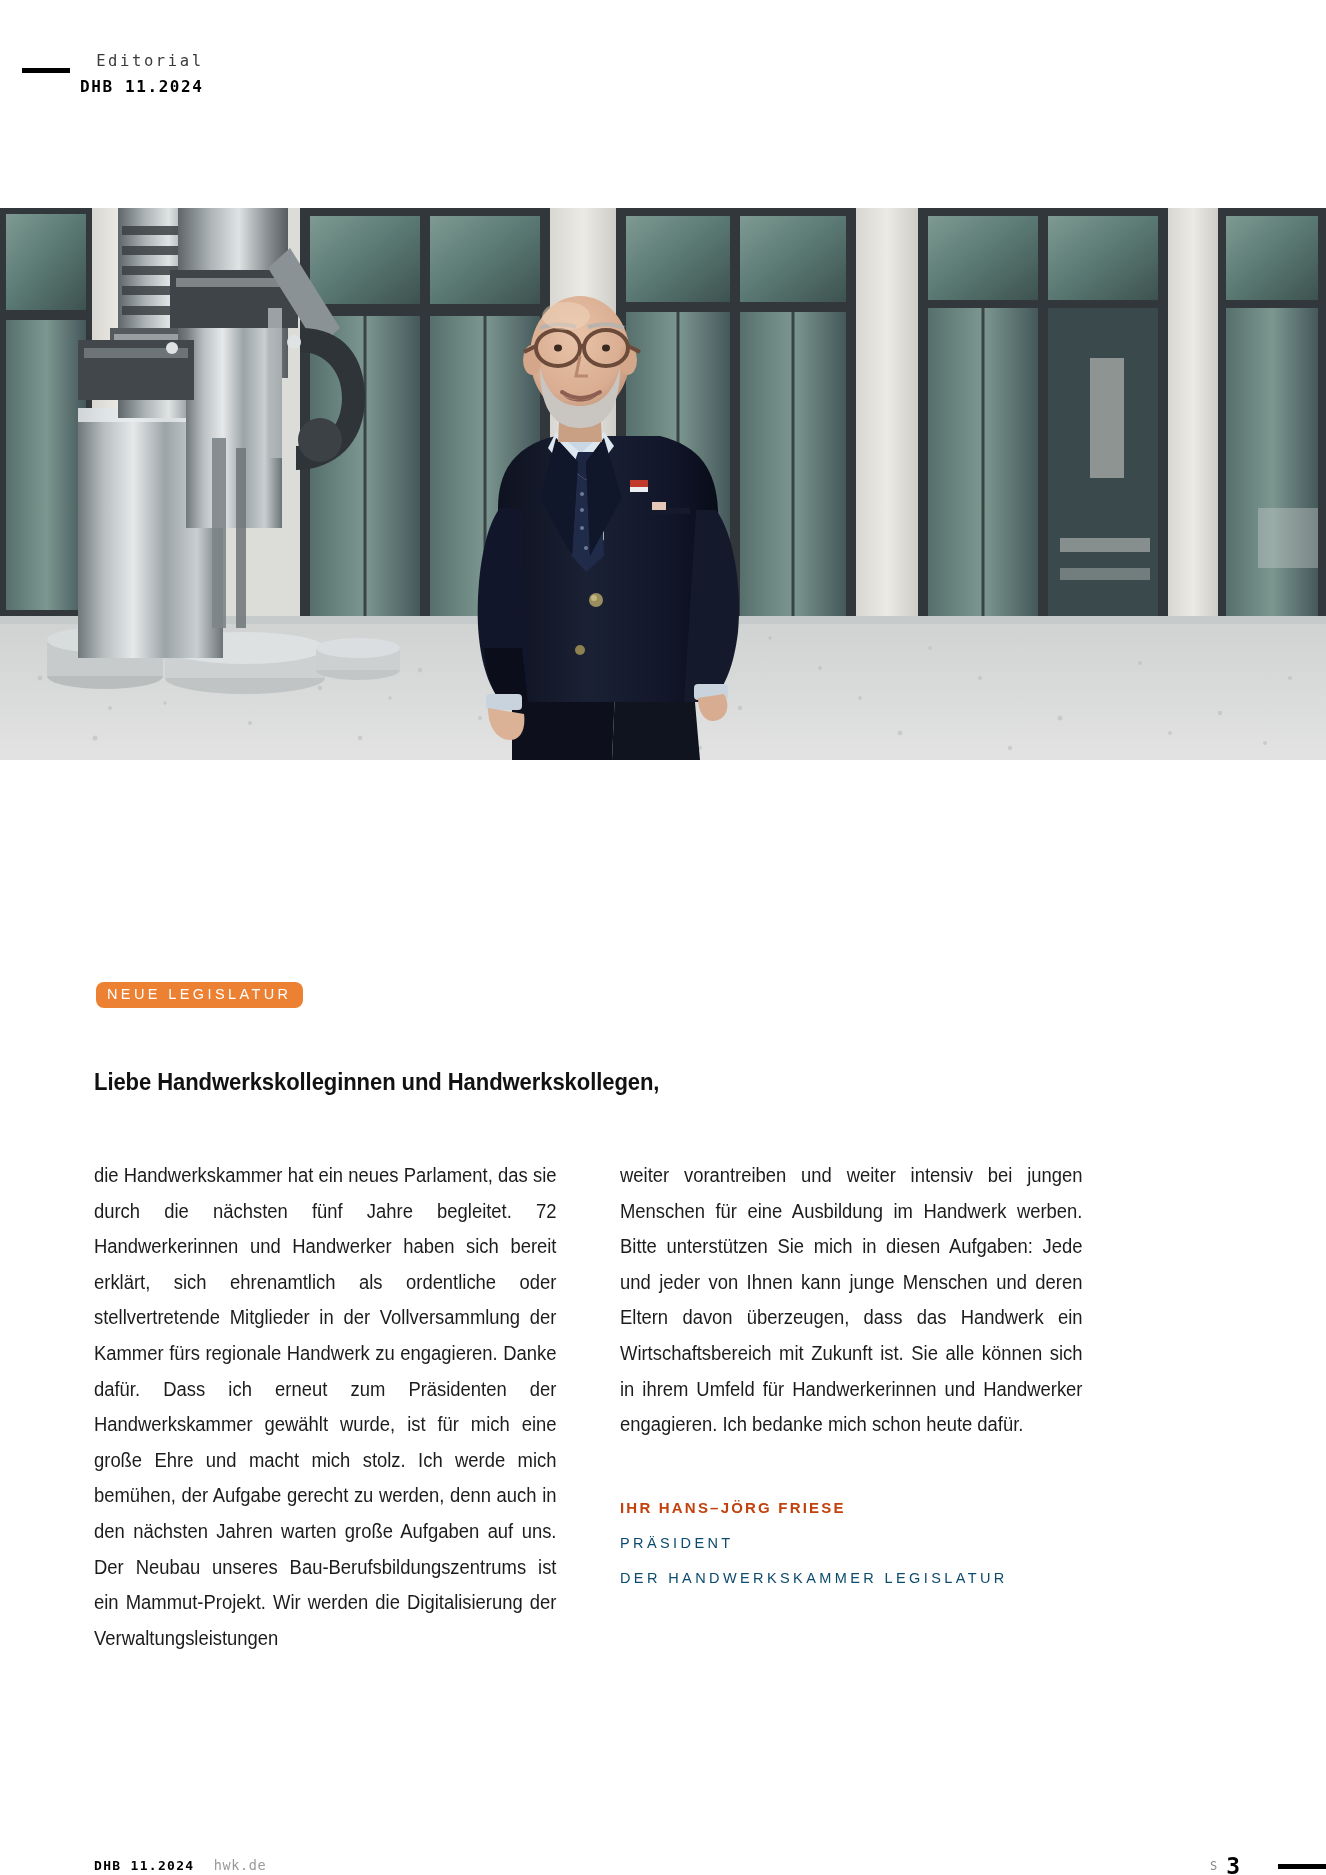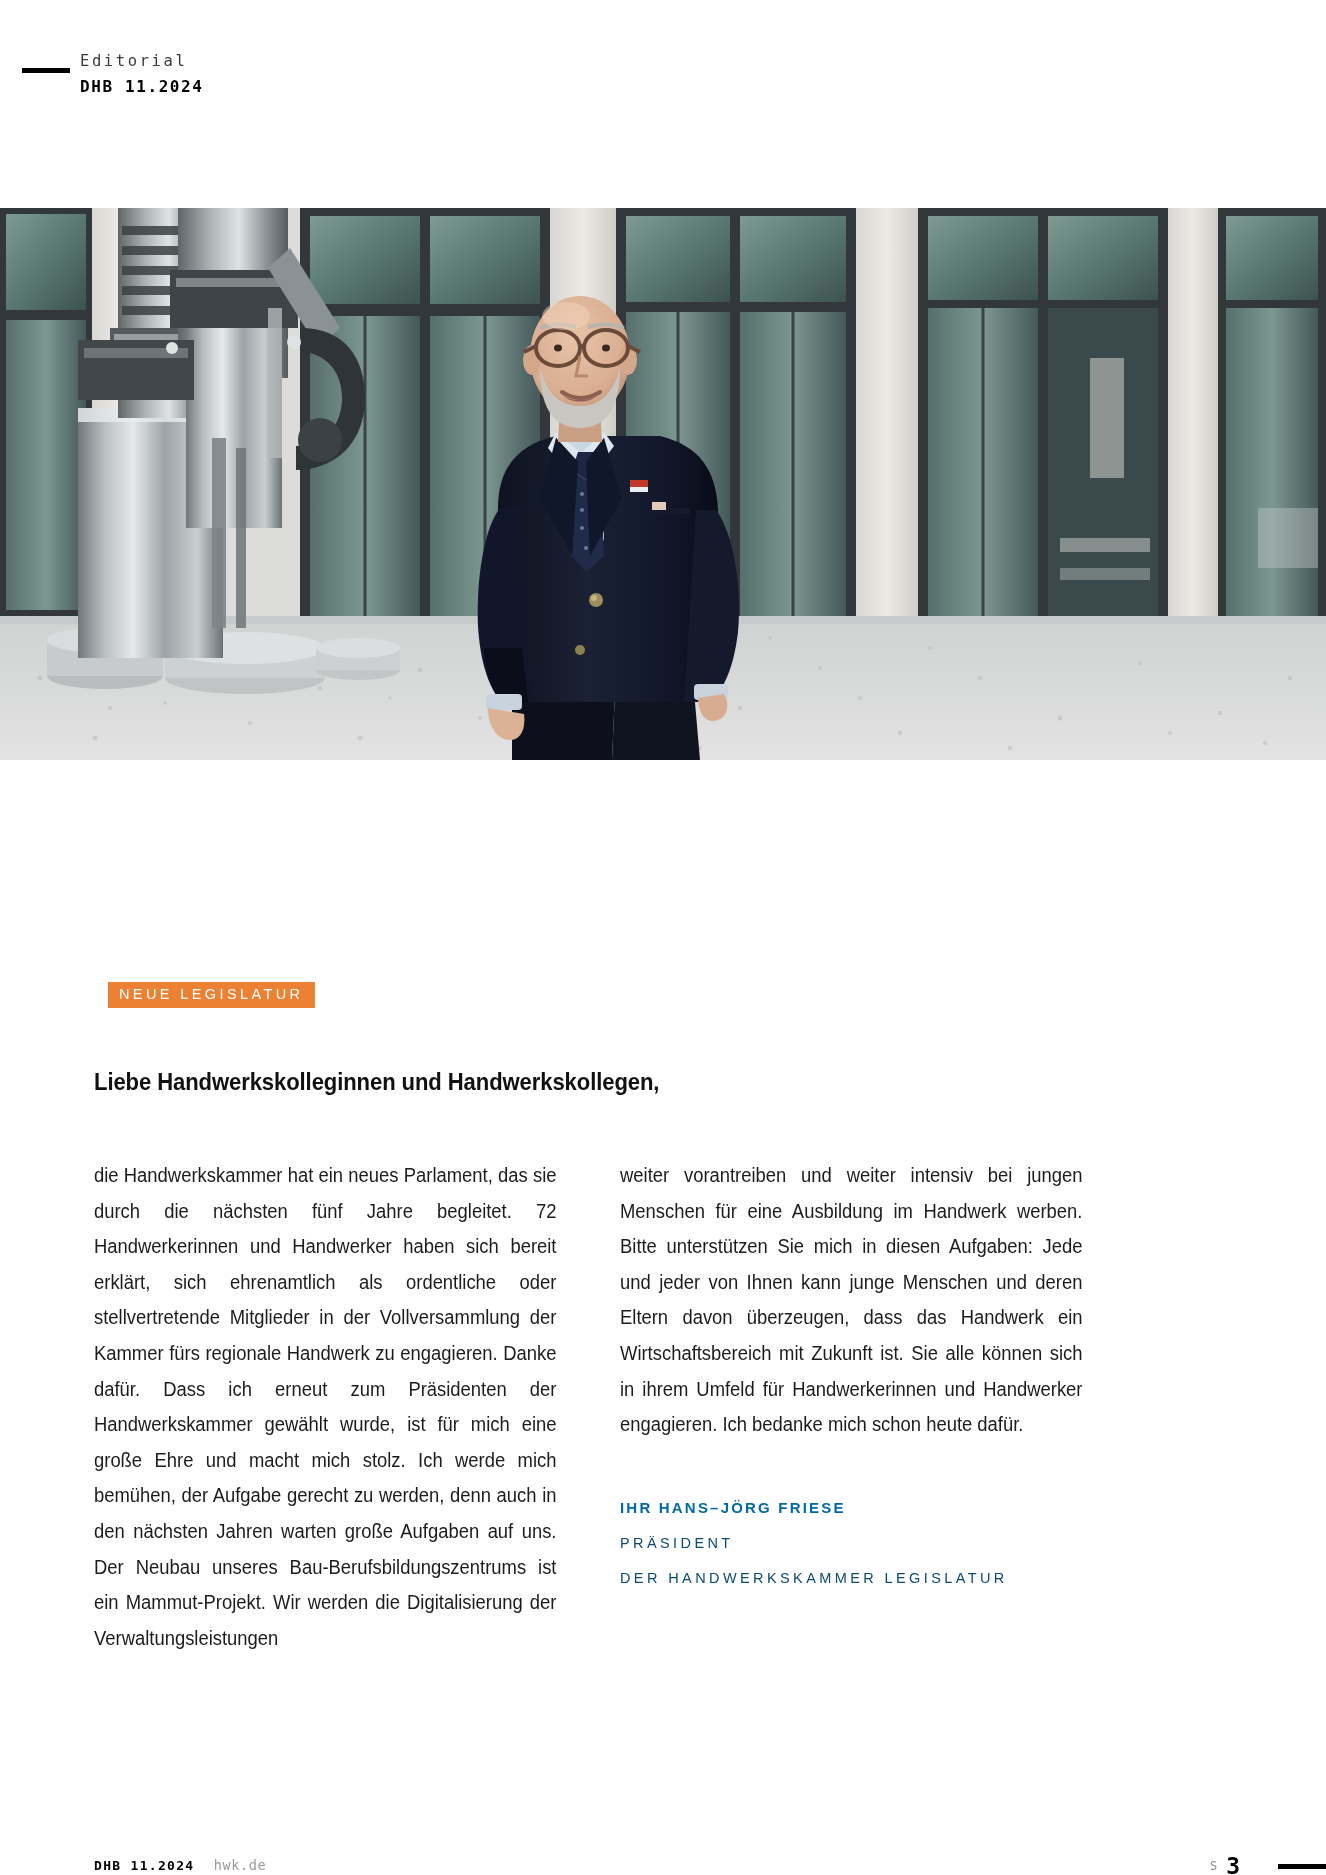--- a/index.html
+++ b/index.html
@@ -8,44 +8,45 @@
     background:#ffffff;
     font-family:"Liberation Sans", sans-serif;
     position:relative;
     overflow:hidden;
     -webkit-font-smoothing:antialiased;
   }
 
   
   #header{position:absolute;left:0;top:28px;width:1326px;height:70px;}
   #header-rule{position:absolute;left:22px;top:40px;width:48px;height:5px;background:#000;}
-  #header-texts{position:absolute;left:80px;top:23px;}
+  #header-texts{position:absolute;left:80px;top:23px;text-align:right;}
   #kicker{
     font-size:15.5px;color:#3a3a3a;letter-spacing:2.6px;
     font-family:"DejaVu Sans Mono", monospace;line-height:1.35;
   }
   #issue{
     font-size:16px;color:#000;font-weight:bold;letter-spacing:1.6px;
     font-family:"DejaVu Sans Mono", monospace;line-height:1.5;margin-top:3px;
   }
 
   
   #photo{
     position:absolute;left:0;top:208px;width:1326px;height:552px;
     overflow:hidden;background:#cfd2d2;
   }
   #photo svg{display:block;width:1326px;height:552px;}
 
   
   #tag{
-    position:absolute;left:108px;top:982px;
+    position:absolute;left:96px;top:982px;
     background:#EC8133;color:#ffffff;
     font-size:14.5px;letter-spacing:3.4px;font-weight:500;
     padding:5px 11px 6px 11px;line-height:1;
     font-family:"Liberation Sans", sans-serif;
+    border-radius:8px;
   }
 
   
   #salutation{
     position:absolute;left:94px;top:1068px;width:1140px;
     font-size:24.5px;font-weight:bold;color:#111;
     font-family:"Liberation Sans Narrow","Liberation Sans",sans-serif;
     transform:scaleX(.9);transform-origin:left center;
     letter-spacing:-0.1px;
   }
@@ -59,21 +60,21 @@
     font-family:"Liberation Sans","DejaVu Sans",sans-serif;
     transform:scaleX(.94);transform-origin:left top;
     hyphens:manual;
   }
   #col-left{left:0;}
   #col-right{left:526px;}
 
   
   #signature{position:absolute;left:620px;top:1500px;width:560px;}
   #sig-name{
-    font-size:15px;font-weight:bold;color:#0369a1;letter-spacing:2.2px;
+    font-size:15px;font-weight:bold;color:#c2410c;letter-spacing:2.2px;
     line-height:1;margin-bottom:21px;
   }
   .sig-line{
     font-size:14.5px;color:#0c4a6e;letter-spacing:3.4px;
     line-height:1;margin-bottom:20px;
   }
 
   
   #footer{position:absolute;left:0;top:1856px;width:1326px;height:50px;}
   #footer-left{position:absolute;left:94px;top:0;white-space:nowrap;}

